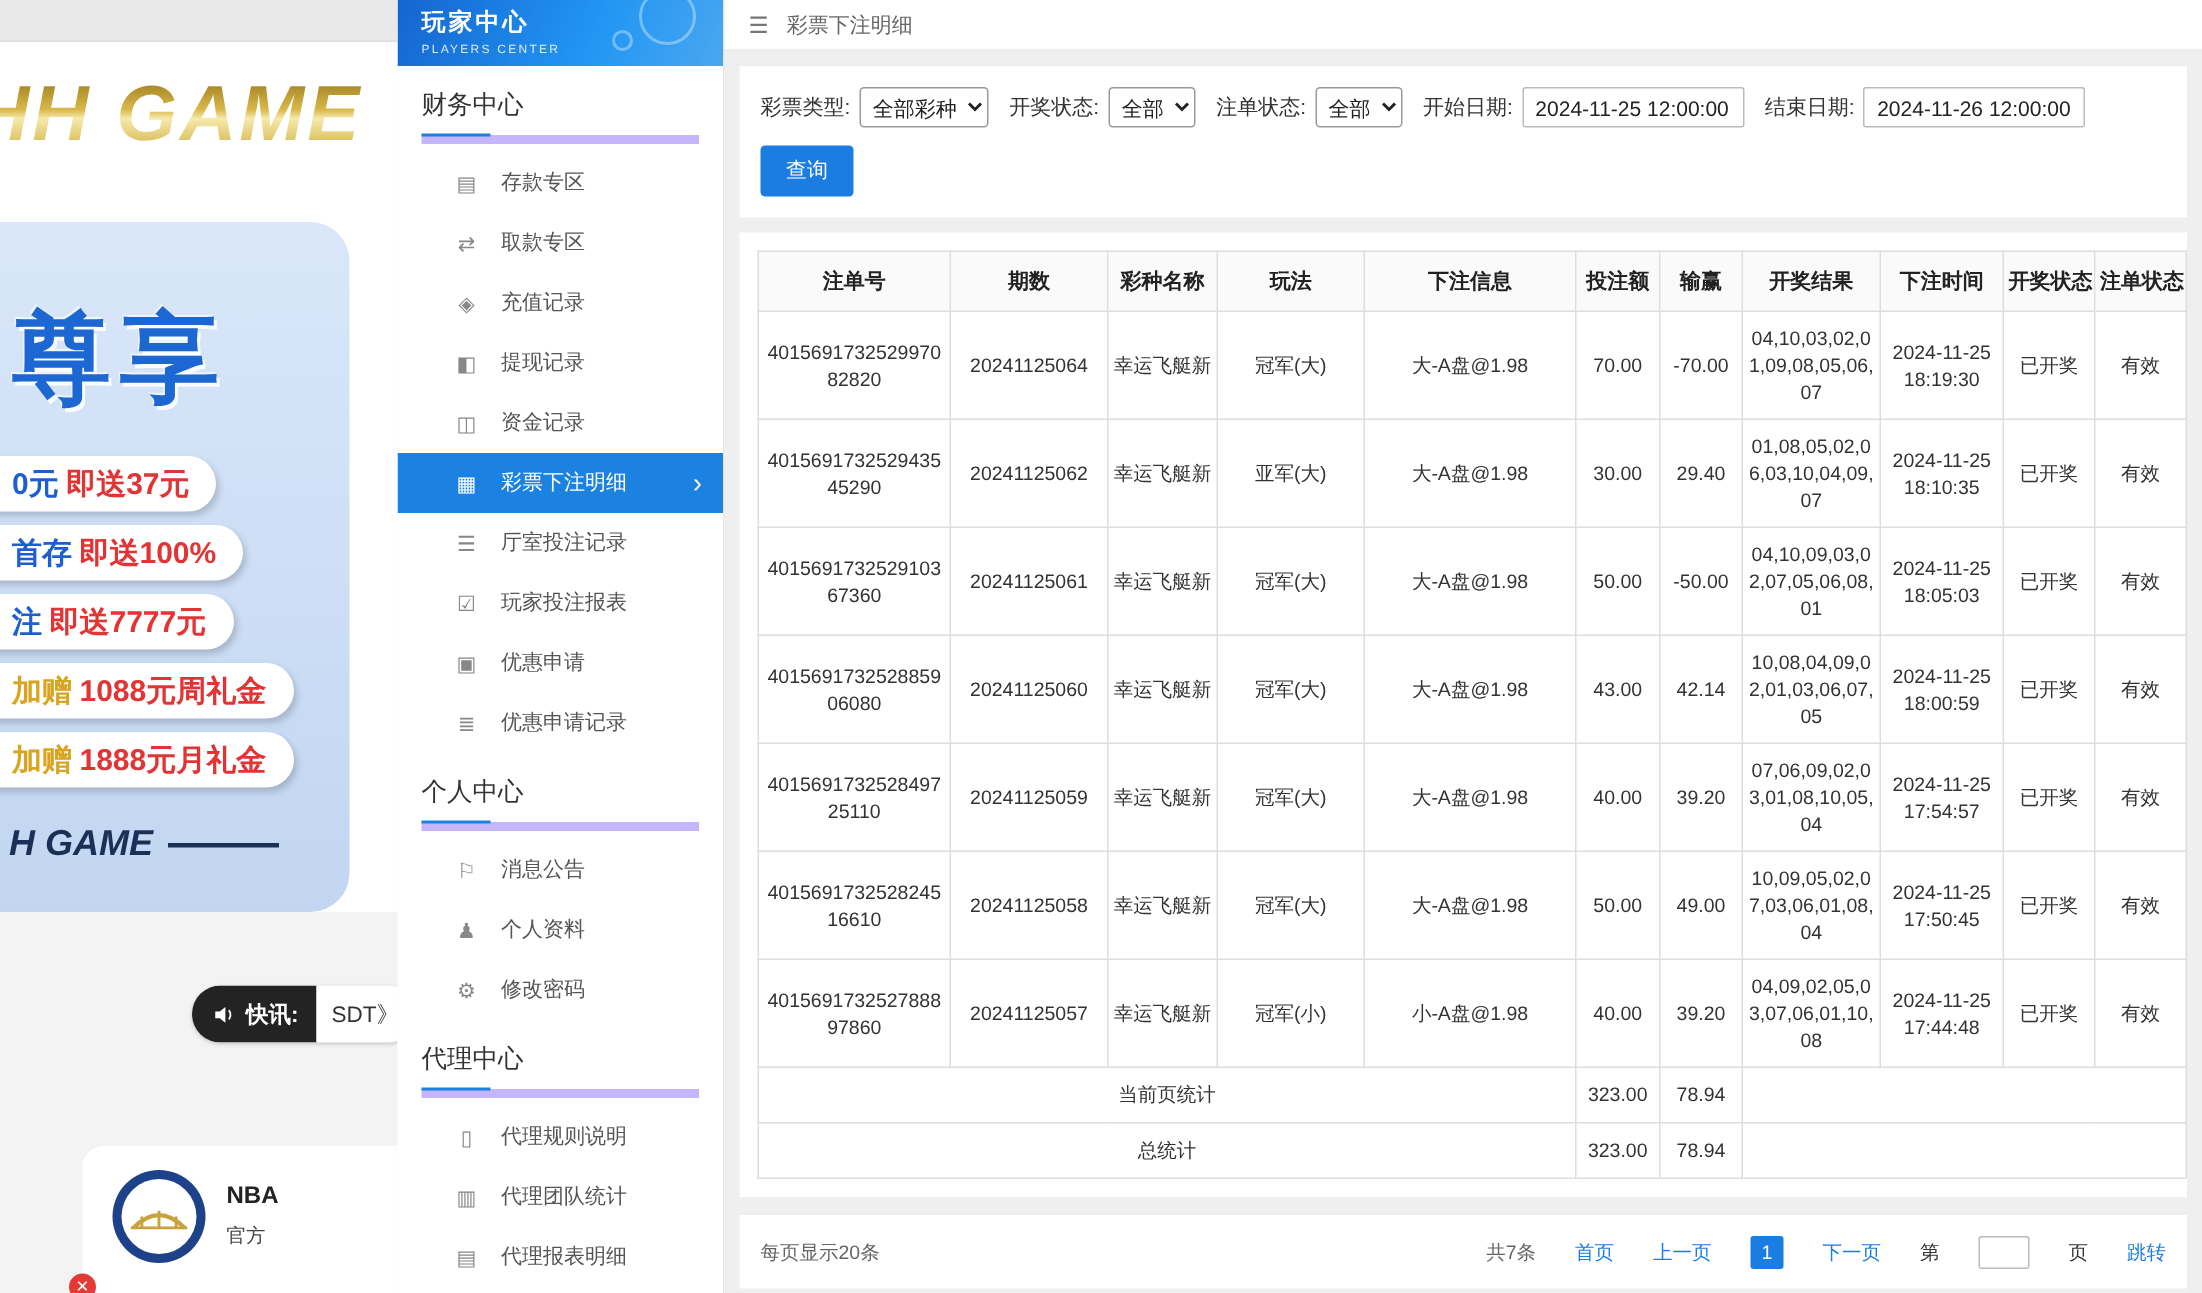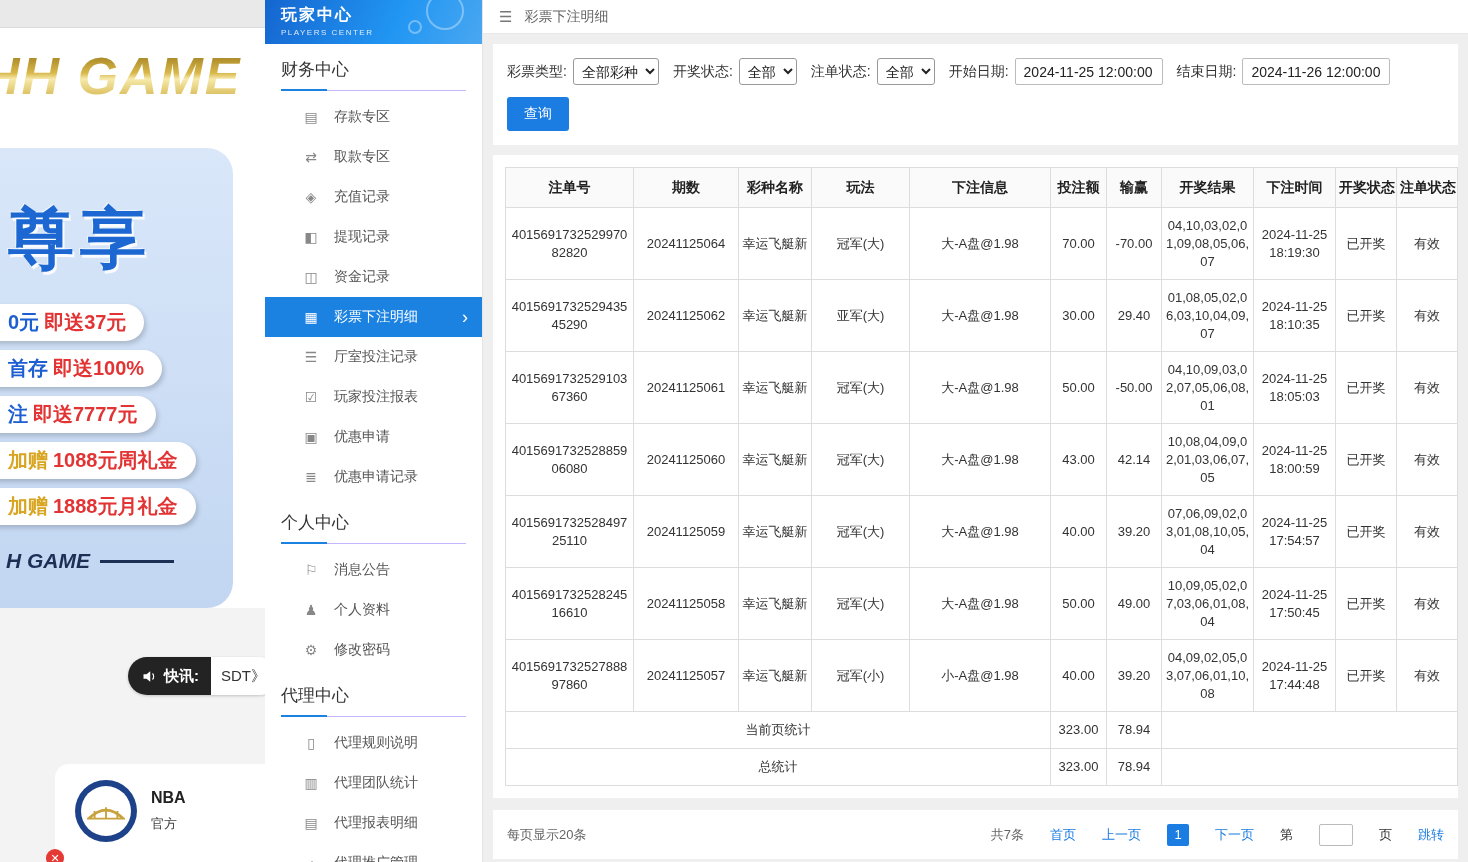--- a/index.html
+++ b/index.html
@@ -18,21 +18,21 @@
   .banner-title { margin:46px 0 0 8px; font-size:66px; font-weight:700; color:#1d67d2; letter-spacing:6px;
                   text-shadow:2px 3px 0 rgba(255,255,255,.85), -1px -1px 0 rgba(255,255,255,.6); }
   .badges { margin-top:20px; display:flex; flex-direction:column; gap:9px; align-items:flex-start; }
   .badge { display:flex; align-items:center; background:#fff; border-radius:19px; height:37px;
            padding:0 18px 0 30px; margin-left:-22px; box-shadow:2px 3px 5px rgba(0,0,0,.18);
            font-weight:800; font-size:20px; white-space:nowrap; }
   .pfx-blue { color:#1d5fd0; }
   .pfx-gold { color:#d9a520; }
   .badge-text { color:#e23434; margin-left:5px; }
   .banner-foot { margin:24px 0 0 6px; display:flex; align-items:center; gap:10px; color:#1c2f55;
-                 font-weight:800; font-style:italic; font-size:21px; }
+                 font-weight:800; font-style:italic; font-size:24px; }
   .banner-foot .dash { width:74px; height:3px; background:#1c2f55; }
   .lb-band { position:absolute; top:608px; left:0; width:265px; height:254px; background:#f3f3f3; }
   .ticker { position:absolute; top:657px; left:128px; width:150px; height:38px; display:flex;
             border-radius:19px; overflow:hidden; box-shadow:0 1px 3px rgba(0,0,0,.2); }
   .ticker-dark { background:#232323; color:#fff; display:flex; align-items:center; gap:7px;
                  padding:0 12px 0 14px; font-size:15px; font-weight:600; white-space:nowrap; }
   .ticker-light { background:#fff; color:#333; display:flex; align-items:center; padding:0 10px;
                   font-size:15px; flex:1; white-space:nowrap; }
   .lb-bottom { position:absolute; top:764px; left:55px; width:210px; height:98px; background:#fff;
                border-radius:14px 0 0 0; }
@@ -51,21 +51,21 @@
   .sidebar { position:absolute; left:265px; top:0; width:218px; height:862px; background:#fff;
              overflow:hidden; border-right:1px solid #e5e5e5; }
   .sb-header { position:relative; height:44px; padding:5px 16px;
                background:linear-gradient(115deg,#1565cf,#2196f3 60%,#4aa7f0); color:#fff; overflow:hidden; }
   .sb-title { font-size:16px; font-weight:bold; letter-spacing:2px; }
   .sb-sub { font-size:8px; letter-spacing:1.5px; opacity:.85; margin-top:2px; }
   .sb-circle { position:absolute; border:2px solid rgba(255,255,255,.35); border-radius:50%; }
   .sb-circle.c1 { width:38px; height:38px; right:18px; top:-8px; }
   .sb-circle.c2 { width:14px; height:14px; right:60px; top:20px; }
   .section-title { margin:14px 16px 6px; padding-bottom:9px; font-size:17px; color:#333;
-                   border-bottom:1px solid #c4b5fd; position:relative; }
+                   border-bottom:6px solid #c4b5fd; position:relative; }
   .section-title::after { content:""; position:absolute; left:0; bottom:-1px; width:46px; height:2px;
                           background:#1b82e2; }
   .menu-item { display:flex; align-items:center; gap:15px; height:40px; padding-left:38px;
                font-size:14px; color:#555; cursor:pointer; white-space:nowrap; }
   .mi-icon { width:16px; font-size:14px; color:#888; text-align:center; flex:none; }
   .mi-chev { visibility:hidden; margin-left:auto; margin-right:14px; font-size:18px; }
   .menu-item.active { background:#1b82e2; color:#fff; }
   .menu-item.active .mi-icon { color:#fff; }
   .menu-item.active .mi-chev { visibility:visible; }
 

